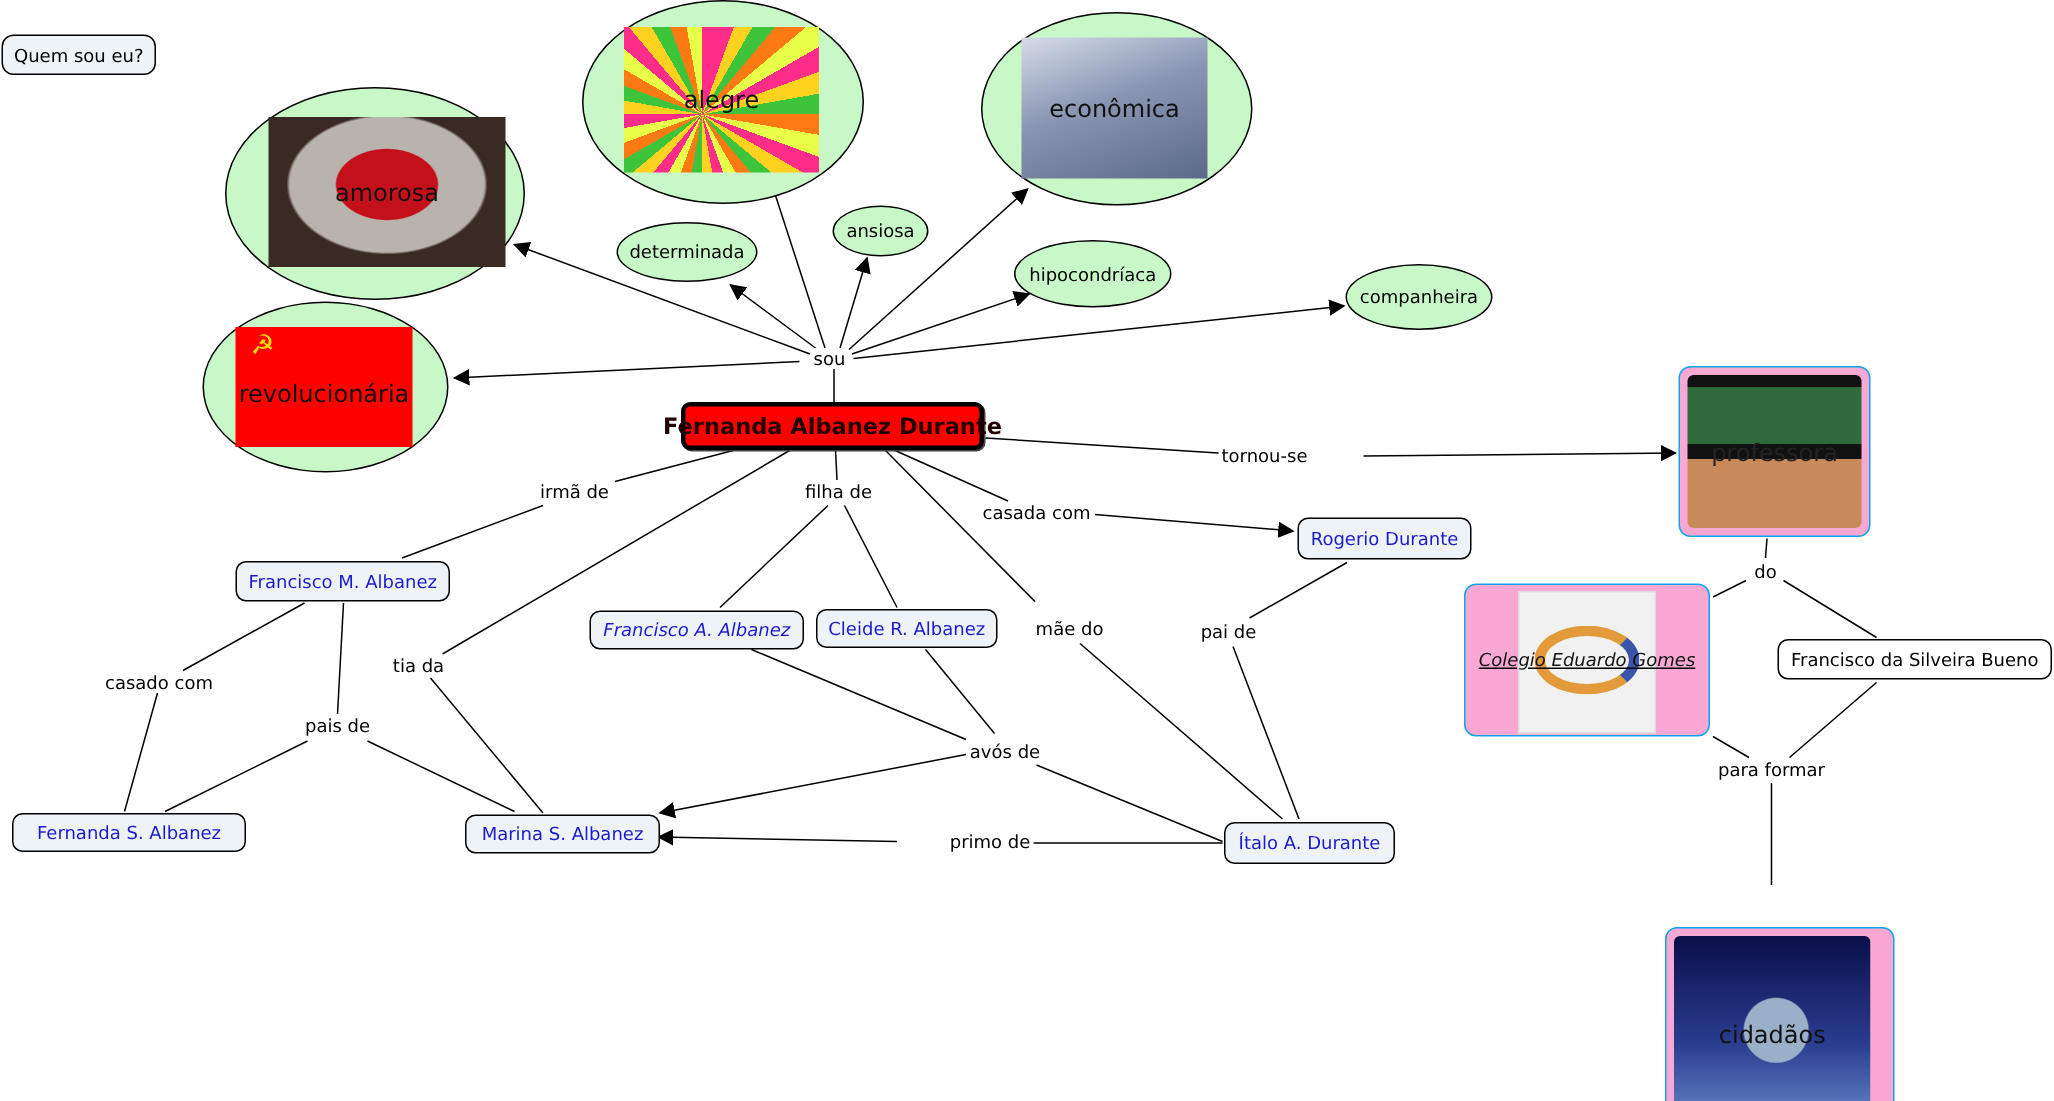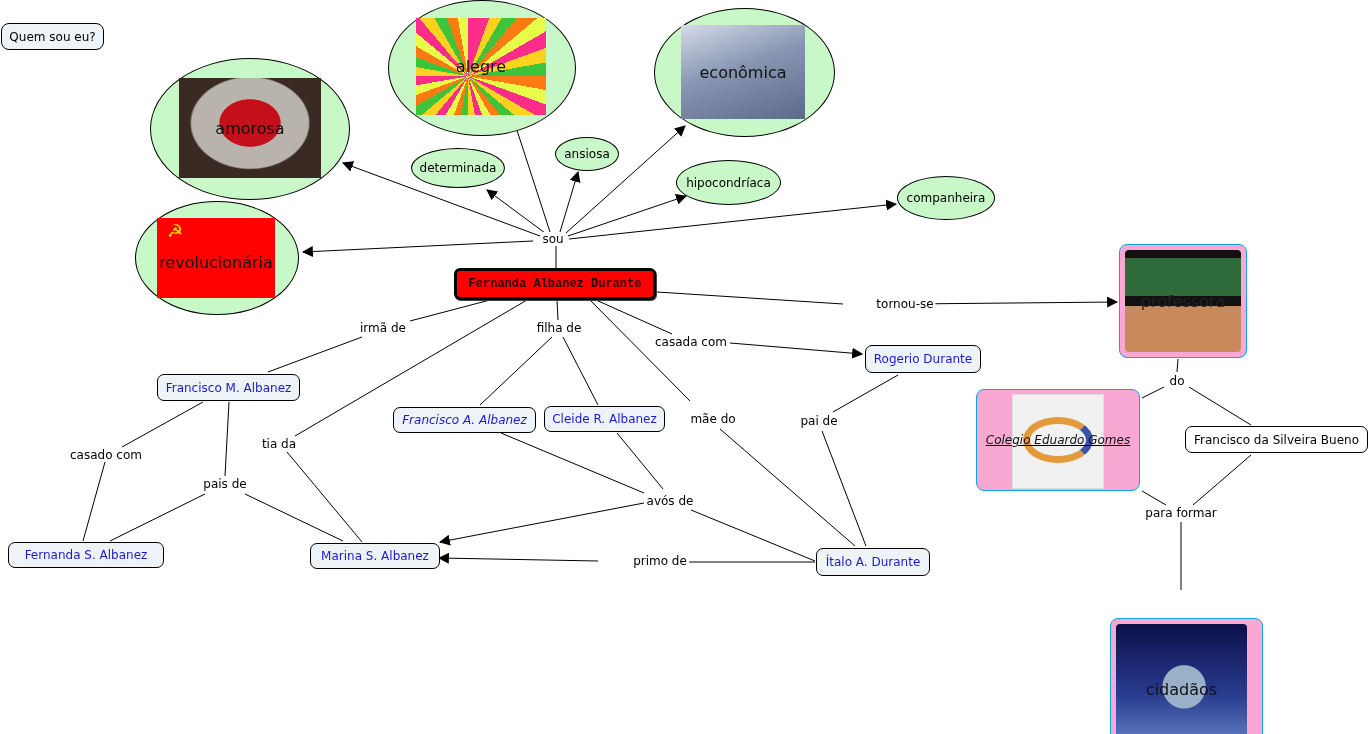--- a/index.html
+++ b/index.html
@@ -4,21 +4,21 @@
 <style>
   html, body { margin:0; padding:0; background:#ffffff; }
   body { width:1369px; height:734px; position:relative; overflow:hidden;
          font-family:"DejaVu Sans", "Liberation Sans", sans-serif; font-size:12px; color:#000; }
   #edges { position:absolute; left:0; top:0; width:1369px; height:734px; }
   .node { position:absolute; box-sizing:border-box; display:flex; align-items:center; justify-content:center; white-space:nowrap; }
   .box { background:#eef3f8; border:1px solid #000; border-radius:7px; color:#1a1acc; font-size:12px; }
   .box.white { background:#fff; color:#000; }
   .box.italic { font-style:italic; }
   .ell { background:#c8f8c8; border:1px solid #000; border-radius:50%; font-size:12px; }
-  .central { background:#ff0000; border:3px solid #000; border-radius:6px; font-weight:bold; font-size:12px; color:#200; box-shadow:1px 1px 0 #444;font-family:Liberation Mono, monospace; }
+  .central { background:#ff0000; border:3px solid #000; border-radius:6px; font-weight:bold; font-size:15px; color:#200; box-shadow:1px 1px 0 #444; }
   .lbl { position:absolute; background:#fff; padding:0 2px; font-size:12px; white-space:nowrap; transform:translate(-50%,-50%); }
   .pic { position:absolute; display:flex; align-items:center; justify-content:center; overflow:hidden; }
   .pic span { position:relative; z-index:2; font-size:16px; color:#111; }
   .imgbox { background:#f9a8d4; border:1px solid #0ea5e9; border-radius:8px;text-decoration:underline; }
 </style>
 </head>
 <body>
 
 <svg id="edges" xmlns="http://www.w3.org/2000/svg">
   <defs>
@@ -84,21 +84,21 @@
     <line x1="1251" y1="455" x2="1193" y2="505"></line>
     <line x1="1181" y1="522" x2="1181" y2="590"></line>
   </g>
 </svg>
 
 <div class="node box white" style="left:1px;top:23px;width:103px;height:27px;border-radius:8px;background:#eef3f8;">
   <span>Quem sou eu?</span>
 </div>
 
 <div class="node ell" style="left:150px;top:58px;width:200px;height:142px;">
-  <div class="pic" style="left:28px;top:19px;width:142px;height:100px;background:radial-gradient(ellipse at 50% 45%, #c4101a 0 30%, #b9b3ad 31% 58%, #3a2a24 60%);align-items:center;">
+  <div class="pic" style="left:28px;top:19px;width:158px;height:100px;background:radial-gradient(ellipse at 50% 45%, #c4101a 0 30%, #b9b3ad 31% 58%, #3a2a24 60%);align-items:center;">
     <span>amorosa</span>
   </div>
 </div>
 
 <div class="node ell" style="left:388px;top:0px;width:188px;height:136px;">
   <div class="pic" style="left:27px;top:17px;width:130px;height:97px;background:repeating-conic-gradient(from 10deg at 40% 60%, #ff2d8a 0 10deg, #ffd21f 10deg 20deg, #3ec43a 20deg 30deg, #ff7a12 30deg 40deg, #e8ff4a 40deg 50deg);">
     <span>alegre</span>
   </div>
 </div>
 
@@ -171,21 +171,21 @@
   <span>Francisco da Silveira Bueno</span>
 </div>
 
 <div class="node imgbox" style="left:1110px;top:590px;width:153px;height:143px;margin-top:28px;">
   <div class="pic" style="left:5px;top:5px;width:131px;height:131px;border-radius:4px;background:radial-gradient(circle at 52% 48%, #9ab0c8 0 22%, transparent 23%), linear-gradient(180deg, #0b0f4a 0%, #2a3d8f 55%, #6f8fd0 100%);">
     <span>cidadãos</span>
   </div>
 </div>
 
 <div class="lbl" style="left:553px;top:239px;">sou</div>
-<div class="lbl" style="left:905px;top:304px;text-align:right;">tornou-se</div>
+<div class="lbl" style="left:843px;top:304px;text-align:right;">tornou-se</div>
 <div class="lbl" style="left:691px;top:342px;">casada com</div>
 <div class="lbl" style="left:383px;top:328px;">irmã de</div>
 <div class="lbl" style="left:559px;top:328px;">filha de</div>
 <div class="lbl" style="left:279px;top:444px;">tia da</div>
 <div class="lbl" style="left:713px;top:419px;">mãe do</div>
 <div class="lbl" style="left:819px;top:421px;">pai de</div>
 <div class="lbl" style="left:106px;top:455px;">casado com</div>
 <div class="lbl" style="left:225px;top:484px;">pais de</div>
 <div class="lbl" style="left:670px;top:501px;">avós de</div>
 <div class="lbl" style="left:612px;top:561px;margin-left:48px;">primo de</div>

